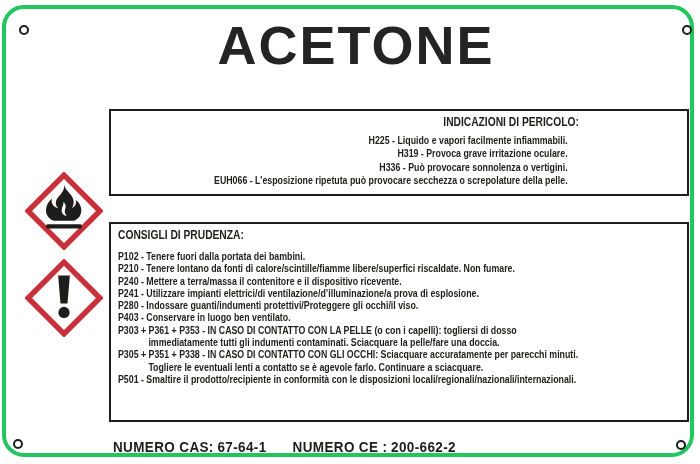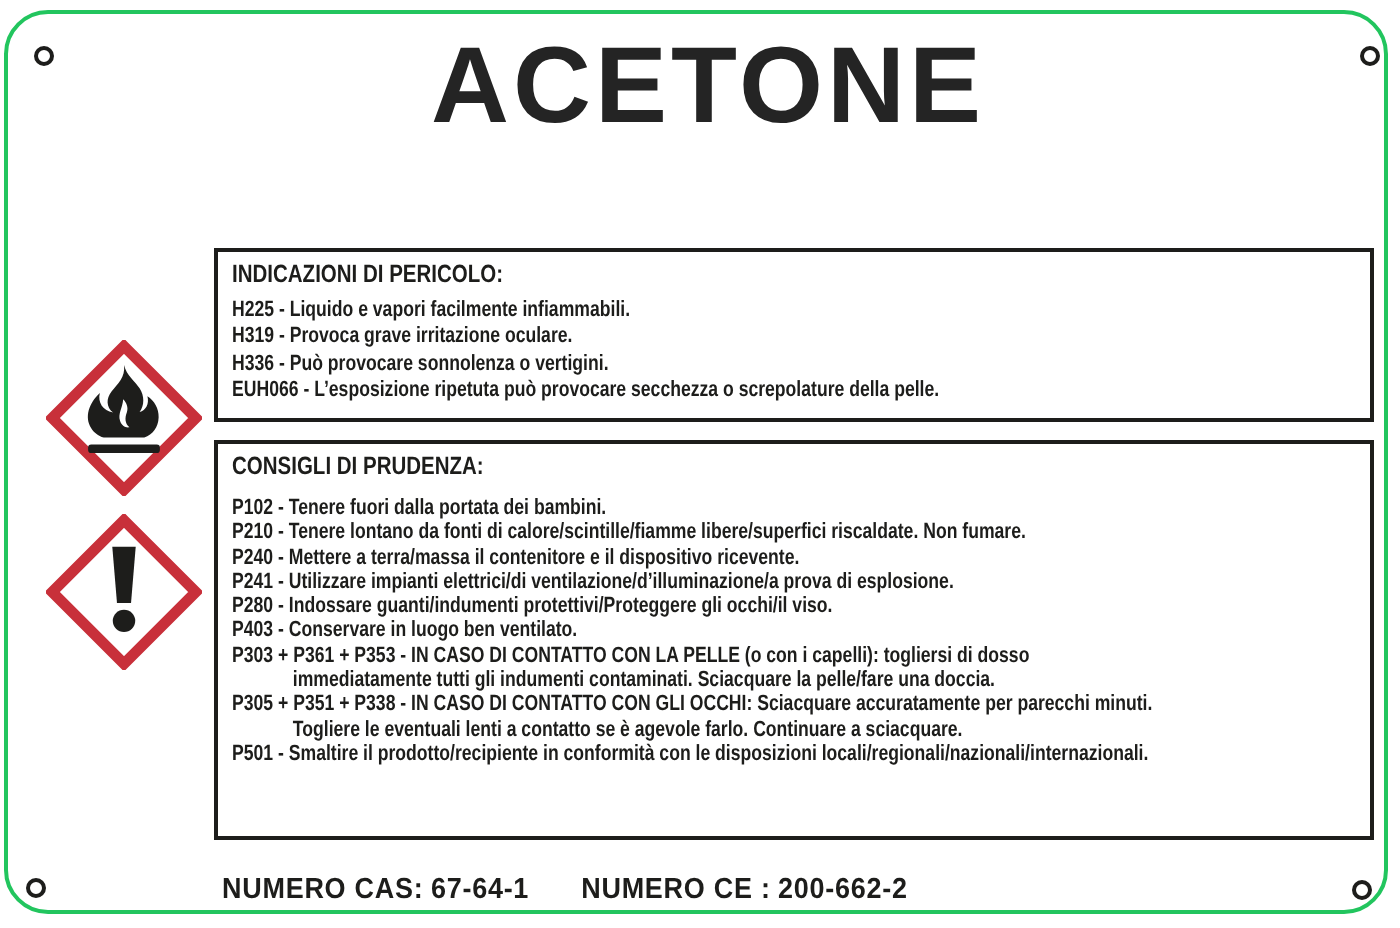--- a/index.html
+++ b/index.html
@@ -2,21 +2,21 @@
 <html><head>
 <meta charset="utf-8">
 <style>
   html,body{margin:0;padding:0;}
   body{
     width:700px;height:464px;position:relative;background:#ffffff;
     font-family:"Liberation Sans",sans-serif;color:#1d1d1b;overflow:hidden;
   }
   .sign{
     position:absolute;left:2px;top:5px;width:692px;height:452px;
-    border:2px solid #22c55e;border-radius:22px;background:#ffffff;box-sizing:border-box;
+    border:4px solid #22c55e;border-radius:22px;background:#ffffff;box-sizing:border-box;
   }
   .hole{
     position:absolute;width:10px;height:10px;border:2px solid #1d1d1b;border-radius:50%;
     box-sizing:border-box;background:#ffffff;
   }
   .hole.tl{left:13px;top:16px;}
   .hole.tr{left:676px;top:16px;}
   .hole.bl{left:13px;top:439px;}
   .hole.br{left:676px;top:440px;}
   .title{
@@ -25,21 +25,21 @@
     color:#242424;
   }
   .picto{position:absolute;width:78px;height:78px;}
   .picto svg{width:100%;height:100%;display:block;}
   .picto.flame{left:19px;top:163px;}
   .picto.excl{left:19px;top:250px;}
   .box{
     position:absolute;left:103px;width:580px;border:2px solid #1d1d1b;background:#ffffff;
     box-sizing:border-box;padding:5px 7px 0 7px;
   }
-  .box.hazard{top:117px;height:87px;}
+  .box.hazard{top:100px;height:87px;text-align:right;}
   .box.prudenza{top:213px;height:200px;}
   .bheading{
     font-size:12.5px;font-weight:bold;white-space:nowrap;line-height:13px;
     transform:scaleX(0.82);transform-origin:0 50%;margin-bottom:5px;
   }
   .prudenza .bheading{margin-bottom:8px;}
   .line{
     font-size:11px;font-weight:bold;white-space:nowrap;
     transform:scaleX(0.80);transform-origin:0 50%;
   }

